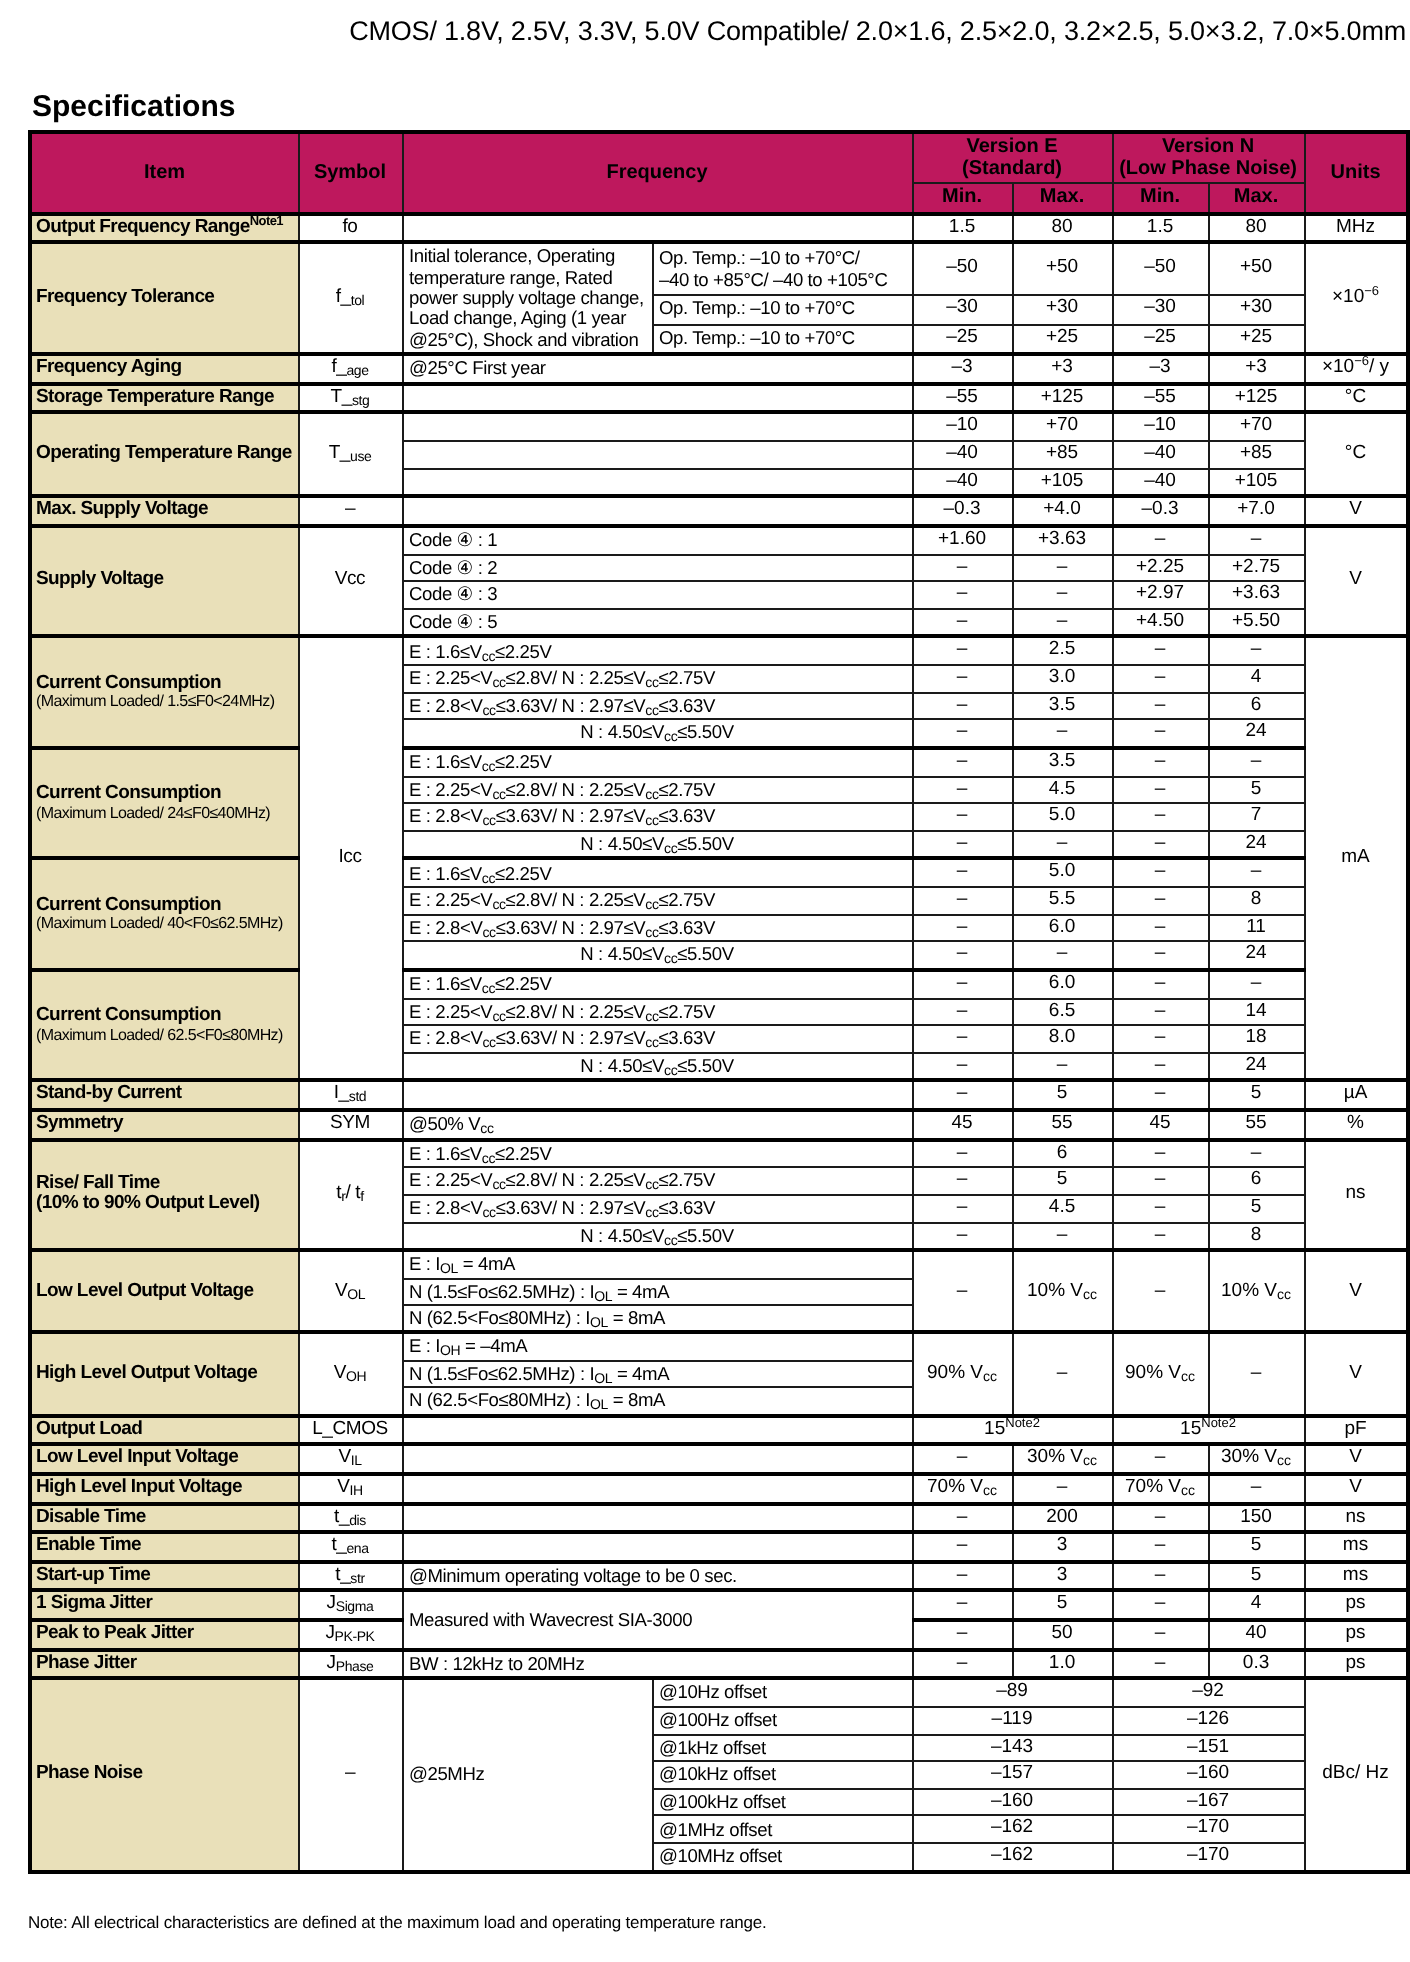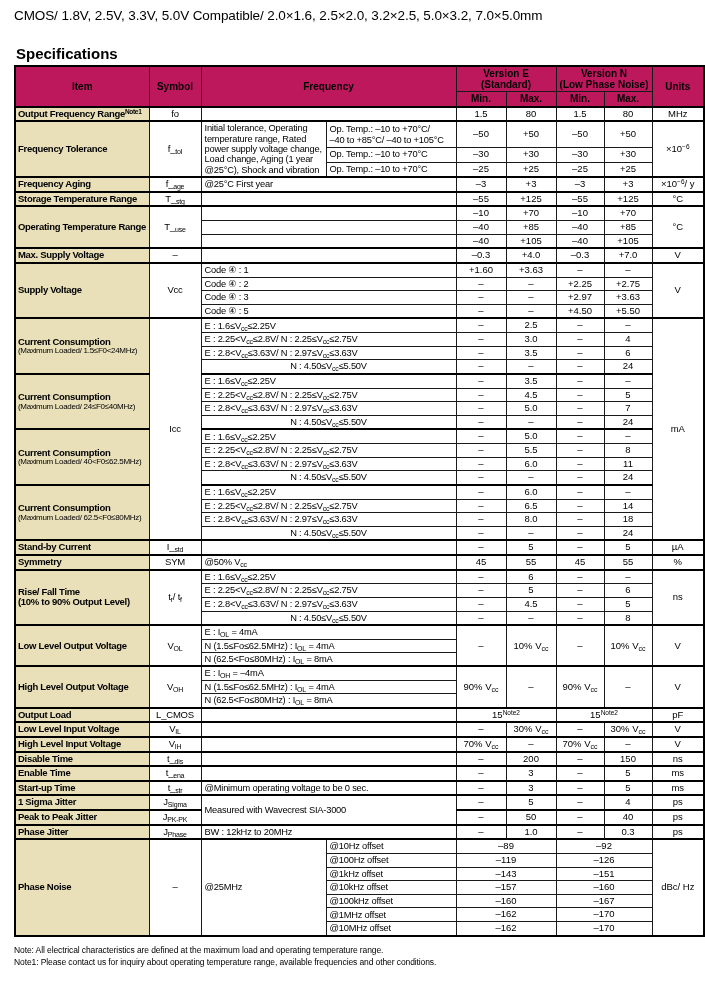--- a/index.html
+++ b/index.html
@@ -1,40 +1,40 @@
 <!DOCTYPE html>
 <html><head>
 <meta charset="utf-8">
 <style>
   html,body { margin:0; padding:0; background:#fff; }
   .canvas {
     position:relative; width:705px; height:981px; overflow:hidden;
     font-family:"Liberation Sans","DejaVu Sans",sans-serif; color:#000; background:#fff;
   }
   .page { padding:6px 0 0 14px; }
-  .title { width:689px; text-align:left; font-size:13.5px; letter-spacing:-0.1px; margin:2px 0 0 0; }
+  .title { width:689px; text-align:right; font-size:13.5px; letter-spacing:-0.1px; margin:2px 0 0 0; }
   .section-heading { font-size:15px; font-weight:bold; margin:22px 0 3px 2px; }
 
   
   table.spec { border-collapse:collapse; table-layout:fixed; width:689px; border:2px solid #000; }
   .spec td { border:1px solid #1a1a1a; padding:1px 3px; vertical-align:middle; font-size:9.5px; line-height:1.12; overflow:hidden; }
   .spec tr.thick td { border-top:2px solid #000; }
   .spec td.hdr  { background:#be185d; font-weight:bold; text-align:center; font-size:10px; }
   .spec td.item { background:#e9e0b9; font-weight:bold; text-align:left; letter-spacing:-0.3px; padding:1px 2px; }
   .spec td.sym  { text-align:center; letter-spacing:-0.2px; }
   .spec td.cond { text-align:left; font-size:9.3px; letter-spacing:-0.2px; }
   .spec td.condC{ text-align:center; }
   .spec td.val  { text-align:center; }
   .spec td.unit { text-align:center; }
   .spec .sm { font-size:8px; font-weight:normal; letter-spacing:-0.3px; line-height:1.1; }
   sub { font-size:7px; vertical-align:-1.5px; line-height:0; }
   sup { font-size:6.5px; vertical-align:3.5px; line-height:0; }
 
   
-  .notes { margin-top:8px; font-size:8.5px; line-height:1.4; letter-spacing:-0.1px; }
+  .notes { margin-top:19px; font-size:8.5px; line-height:1.4; letter-spacing:-0.1px; }
 </style>
 </head>
 <body>
 
 <div class="canvas">
   <div class="page">
     <div class="title">CMOS/ 1.8V, 2.5V, 3.3V, 5.0V Compatible/ 2.0×1.6, 2.5×2.0, 3.2×2.5, 5.0×3.2, 7.0×5.0mm</div>
     <div class="section-heading">Specifications</div>
 
     <table class="spec" id="spec-table">
@@ -509,17 +509,16 @@
           <tr>
             <td class="cond">@10MHz offset</td>
             <td class="val" colspan="2">–162</td>
             <td class="val" colspan="2">–170</td>
           </tr>
         </tbody>
     </table>
 
     <div class="notes">
       <div>Note: All electrical characteristics are defined at the maximum load and operating temperature range.</div>
-      <div>Note1: Please contact us for inquiry about operating temperature range, available frequencies and other conditions.</div>
     </div>
 
   </div>
 </div>
 
 </body></html>

